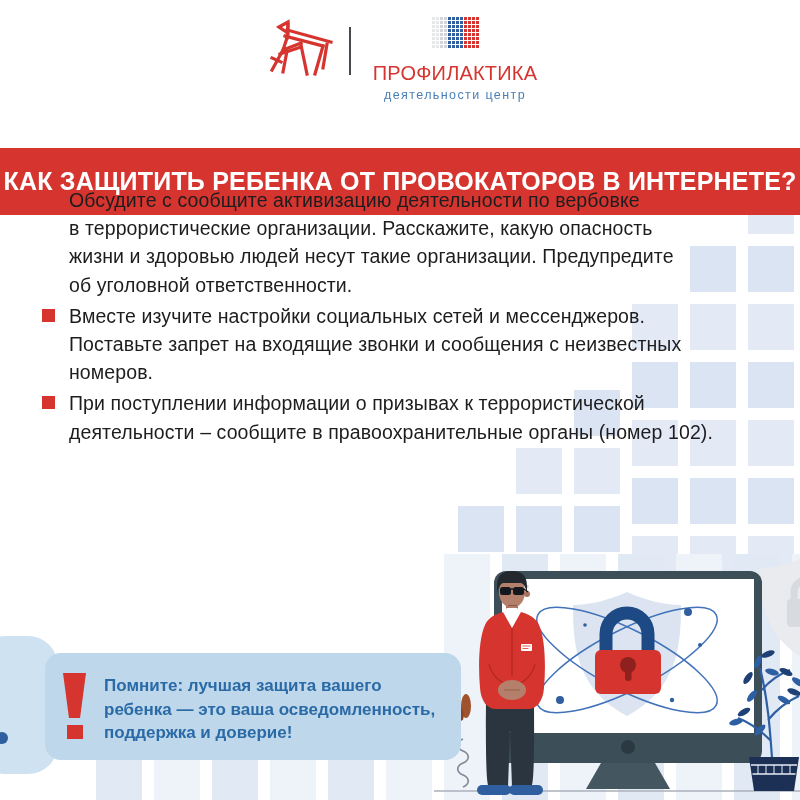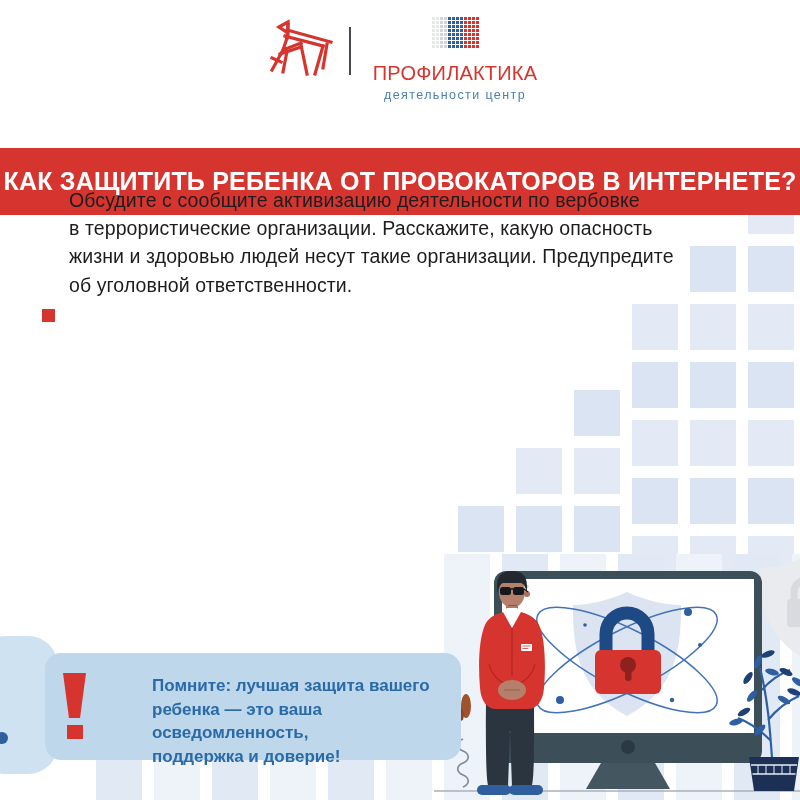--- a/index.html
+++ b/index.html
@@ -28,21 +28,21 @@
   .bullets{position:absolute;left:42px;top:186px;width:724px;z-index:2;}
   .bullet{display:flex;gap:14px;margin-bottom:3px;}
   .bullet-marker{flex:0 0 13px;width:13px;height:13px;background:#d6352f;margin-top:7px;}
   .bullet-text{font-size:19.5px;line-height:28.2px;letter-spacing:.1px;white-space:pre-line;color:#1d1d1f;}
   
   .note{position:absolute;left:45px;top:653px;width:416px;height:107px;background:#bed7ea;
     border-radius:16px;z-index:3;display:flex;gap:17px;padding:20px 20px 0 18px;}
   .excl{width:24px;flex:0 0 24px;}
   .excl-bar{width:23px;height:45px;background:#d6352f;clip-path:polygon(0 0,100% 0,74% 100%,26% 100%);}
   .excl-dot{width:16px;height:14px;background:#d6352f;margin:7px 0 0 4px;}
-  .note-text{font-size:17px;font-weight:bold;color:#2a6aa6;line-height:23.5px;white-space:pre-line;margin-top:1px;margin-left:48px;}
+  .note-text{font-size:17px;font-weight:bold;color:#2a6aa6;line-height:23.5px;white-space:pre-line;margin-top:1px;}
   
   #illustration{position:absolute;left:0;top:550px;z-index:1;}
 </style>
 </head>
 <body>
 
 <div class="poster">
 
   <div id="bg-decor">
       <div class="bg-sq" style="left: 748px; top: 188px; width: 46px; height: 46px; background: rgb(227, 234, 245);"></div>
@@ -211,20 +211,28 @@
   <div class="bullets">
     <div class="bullet">
       <div class="bullet-marker"></div>
       <div class="bullet-text">Обсудите с сообщите активизацию деятельности по вербовке
 в террористические организации. Расскажите, какую опасность
 жизни и здоровью людей несут такие организации. Предупредите
 об уголовной ответственности.</div>
     </div>
     <div class="bullet">
       <div class="bullet-marker"></div>
+      <div class="bullet-text">Вместе изучите настройки социальных сетей и мессенджеров.
+Поставьте запрет на входящие звонки и сообщения с неизвестных
+номеров.</div>
+    </div>
+    <div class="bullet">
+      <div class="bullet-marker"></div>
+      <div class="bullet-text">При поступлении информации о призывах к террористической
+деятельности – сообщите в правоохранительные органы (номер 102).</div>
     </div>
   </div>
 
   <div class="note">
     <div class="excl">
       <div class="excl-bar"></div>
       <div class="excl-dot"></div>
     </div>
     <div class="note-text">Помните: лучшая защита вашего
 ребенка — это ваша осведомленность,

